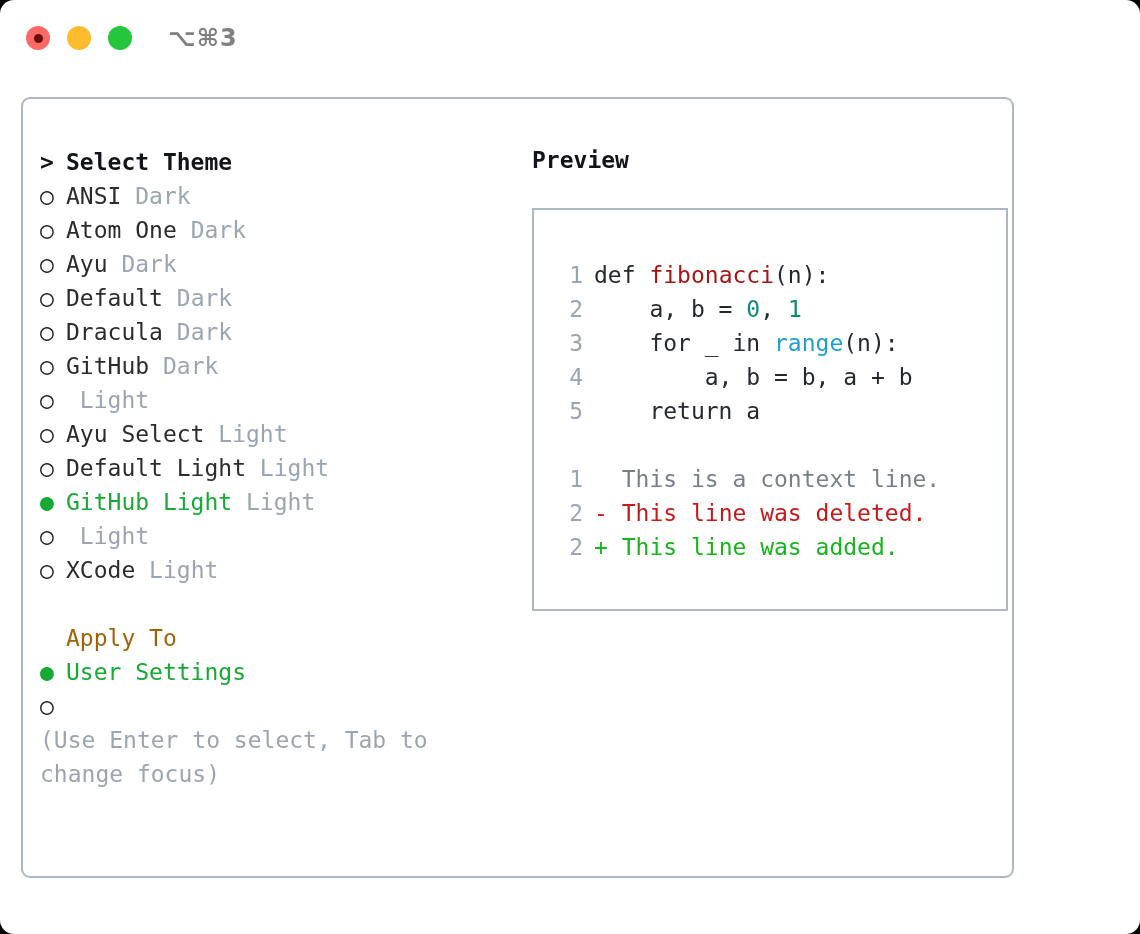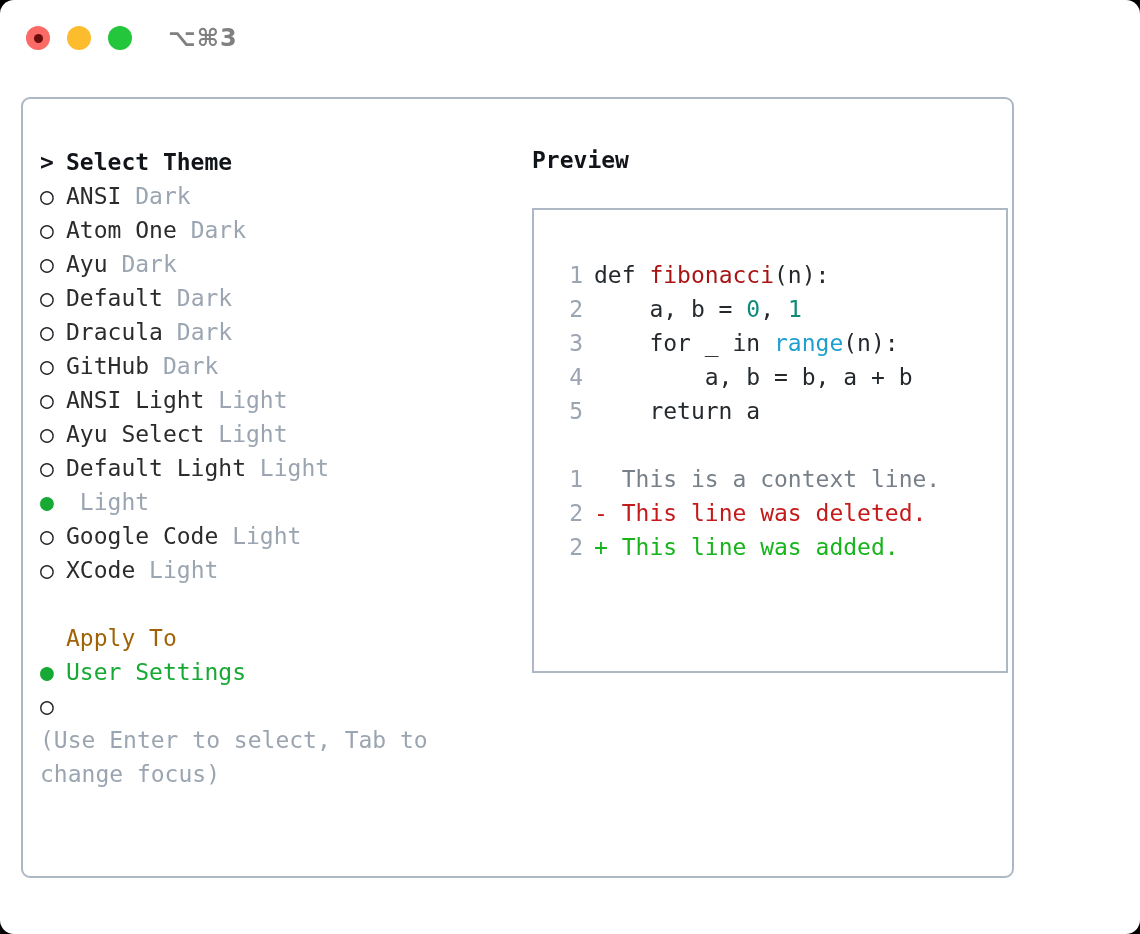--- a/index.html
+++ b/index.html
@@ -150,21 +150,21 @@
   }
   .preview-title {
     font-size: 23px;
     font-weight: bold;
     color: #111418;
     line-height: 30px;
   }
   .preview-box {
     margin-top: 33px;
     width: 476px;
-    height: 465px;
+    height: 403px;
     box-sizing: border-box;
     border: 2px solid #aeb8c4;
     background: #ffffff;
     position: relative;
   }
   .code {
     position: absolute;
     left: 19px;
     top: 48px;
     font-size: 23px;
@@ -208,25 +208,25 @@
       <div class="row">
         <span class="marker section-head">&gt;</span><span class="section-head">Select Theme</span>
       </div>
       <div id="theme-list">
           <div class="row"><span class="marker marker-hollow">○</span><span class="label">ANSI</span><span class="suffix"> Dark</span></div>
           <div class="row"><span class="marker marker-hollow">○</span><span class="label">Atom One</span><span class="suffix"> Dark</span></div>
           <div class="row"><span class="marker marker-hollow">○</span><span class="label">Ayu</span><span class="suffix"> Dark</span></div>
           <div class="row"><span class="marker marker-hollow">○</span><span class="label">Default</span><span class="suffix"> Dark</span></div>
           <div class="row"><span class="marker marker-hollow">○</span><span class="label">Dracula</span><span class="suffix"> Dark</span></div>
           <div class="row"><span class="marker marker-hollow">○</span><span class="label">GitHub</span><span class="suffix"> Dark</span></div>
-          <div class="row"><span class="marker marker-hollow">○</span><span class="label">ANSI Light</span><span class="suffix"> Light</span></div>
+          <div class="row"><span class="marker marker-hollow">○</span><span class="suffix"> Light</span></div>
           <div class="row"><span class="marker marker-hollow">○</span><span class="label">Ayu Select</span><span class="suffix"> Light</span></div>
           <div class="row"><span class="marker marker-hollow">○</span><span class="label">Default Light</span><span class="suffix"> Light</span></div>
-          <div class="row"><span class="marker marker-bullet">●</span><span class="suffix"> Light</span></div>
-          <div class="row"><span class="marker marker-hollow">○</span><span class="label">Google Code</span><span class="suffix"> Light</span></div>
+          <div class="row"><span class="marker marker-bullet">●</span><span class="label-selected">GitHub Light</span><span class="suffix"> Light</span></div>
+          <div class="row"><span class="marker marker-hollow">○</span><span class="suffix"> Light</span></div>
           <div class="row"><span class="marker marker-hollow">○</span><span class="label">XCode</span><span class="suffix"> Light</span></div>
         </div>
 
       <div class="spacer-sm"></div>
 
       <div class="row">
         <span class="marker"> </span><span class="apply-head">Apply To</span>
       </div>
       <div id="apply-list">
           <div class="row"><span class="marker marker-bullet">●</span><span class="label-selected">User Settings</span></div>

